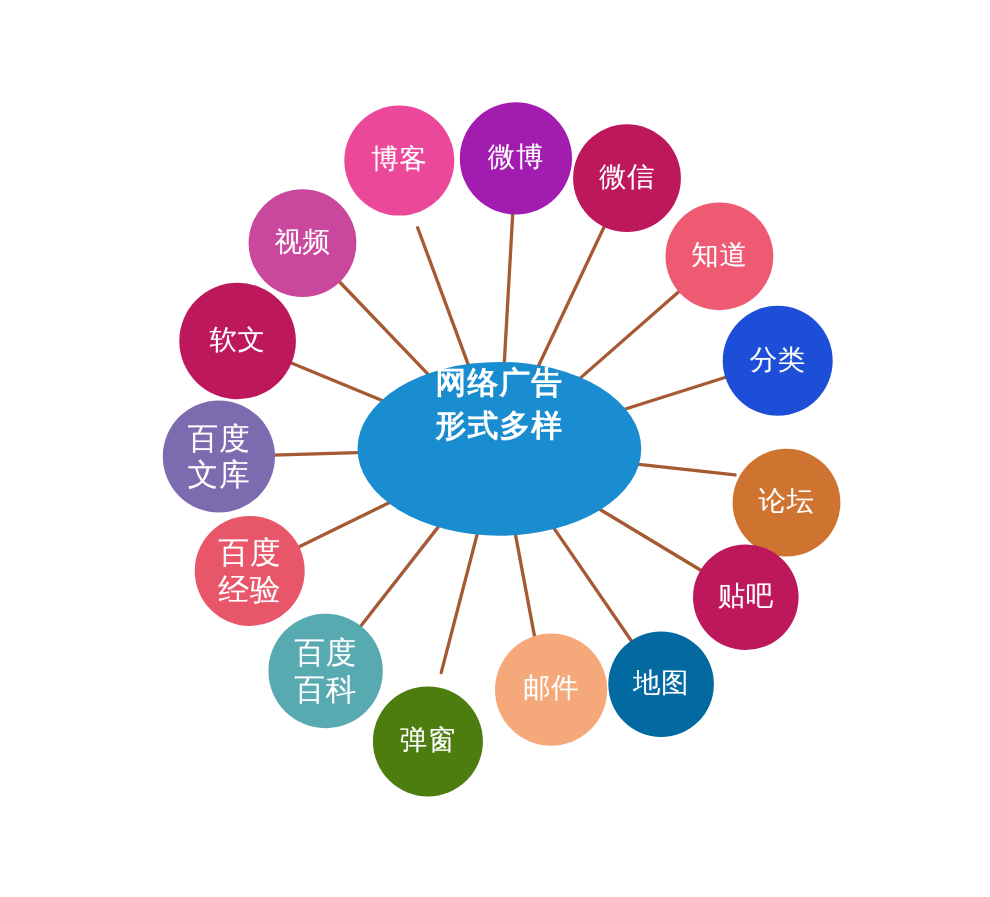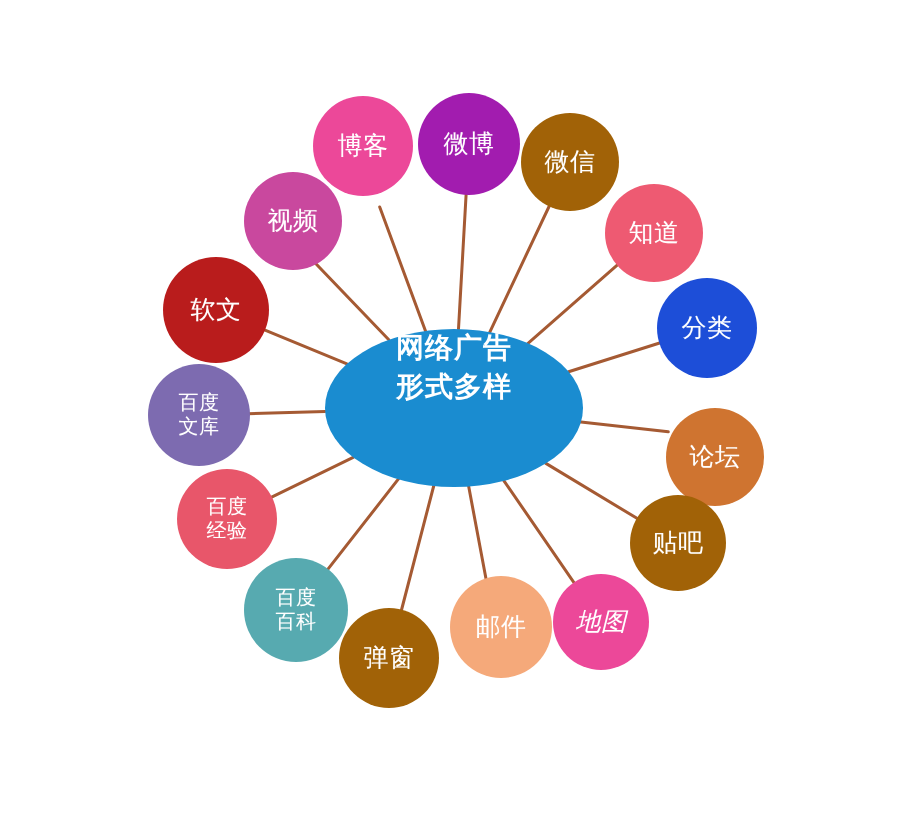--- a/index.html
+++ b/index.html
@@ -39,21 +39,21 @@
   }
   .node-label {
     color: #ffffff;
     font-weight: 400;
     line-height: 1.18;
     letter-spacing: 0.5px;
     white-space: pre-line;
     text-shadow: 0 0 1px rgba(255,255,255,0.25);
   }
   .node-1line .node-label { font-size: 25px; }
-  .node-2line .node-label { font-size: 20px; }
+  .node-2line .node-label { font-size: 28px; }
 
   #center-node {
     position: absolute;
     left: 325px;
     top: 329px;
     width: 259px;
     height: 159px;
     border-radius: 50%;
     background: #1a8cd0;
     display: flex;
@@ -91,60 +91,60 @@
       <line x1="325.1" y1="411.5" x2="248.0" y2="413.7" stroke="#a55a33" stroke-width="3" stroke-linecap="round"></line>
       <line x1="346.9" y1="363.9" x2="263.2" y2="329.4" stroke="#a55a33" stroke-width="3" stroke-linecap="round"></line>
       <line x1="388.8" y1="339.8" x2="307.5" y2="255.0" stroke="#a55a33" stroke-width="3" stroke-linecap="round"></line>
       <line x1="425.5" y1="331.0" x2="379.7" y2="207.0" stroke="#a55a33" stroke-width="3" stroke-linecap="round"></line>
     </svg>
 
   <div id="nodes-layer">
       <div class="node node-1line" style="left: 418px; top: 93px; width: 102px; height: 102px; background: #a21caf;">
         <div class="node-label">微博</div>
       </div>
-      <div class="node node-1line" style="left: 521px; top: 113px; width: 98px; height: 98px; background: #a16207;">
+      <div class="node node-1line" style="left: 521px; top: 113px; width: 98px; height: 98px; background: #be185d;">
         <div class="node-label">微信</div>
       </div>
       <div class="node node-1line" style="left: 605px; top: 184px; width: 98px; height: 98px; background: rgb(238, 90, 114); text-align: center;">
         <div class="node-label">知道</div>
       </div>
       <div class="node node-1line" style="left: 657px; top: 278px; width: 100px; height: 100px; background: #1d4ed8;">
         <div class="node-label">分类</div>
       </div>
       <div class="node node-1line" style="left: 666px; top: 408px; width: 98px; height: 98px; background: rgb(207, 116, 48);">
         <div class="node-label">论坛</div>
       </div>
-      <div class="node node-1line" style="left: 630px; top: 495px; width: 96px; height: 96px; background: #a16207;">
+      <div class="node node-1line" style="left: 630px; top: 495px; width: 96px; height: 96px; background: #be185d;">
         <div class="node-label">贴吧</div>
       </div>
-      <div class="node node-1line" style="left: 553px; top: 574px; width: 96px; height: 96px; background: #ec4899; font-style: italic;">
+      <div class="node node-1line" style="left: 553px; top: 574px; width: 96px; height: 96px; background: #0369a1;">
         <div class="node-label">地图</div>
       </div>
       <div class="node node-1line" style="left: 450px; top: 576px; width: 102px; height: 102px; background: rgb(245, 169, 122);">
         <div class="node-label">邮件</div>
       </div>
-      <div class="node node-1line" style="left: 339px; top: 608px; width: 100px; height: 100px; background: #a16207;">
+      <div class="node node-1line" style="left: 339px; top: 624px; width: 100px; height: 100px; background: #4d7c0f;">
         <div class="node-label">弹窗</div>
       </div>
       <div class="node node-2line" style="left: 244px; top: 558px; width: 104px; height: 104px; background: rgb(87, 170, 176);">
         <div class="node-label">百度
 百科</div>
       </div>
       <div class="node node-2line" style="left: 177px; top: 469px; width: 100px; height: 100px; background: rgb(232, 86, 106);">
         <div class="node-label">百度
 经验</div>
       </div>
       <div class="node node-2line" style="left: 148px; top: 364px; width: 102px; height: 102px; background: rgb(125, 107, 176);">
         <div class="node-label">百度
 文库</div>
       </div>
-      <div class="node node-1line" style="left: 163px; top: 257px; width: 106px; height: 106px; background: #b91c1c; font-family: Liberation Serif, serif;">
+      <div class="node node-1line" style="left: 163px; top: 257px; width: 106px; height: 106px; background: #be185d; font-family: Liberation Serif, serif;">
         <div class="node-label">软文</div>
       </div>
-      <div class="node node-1line" style="left: 244px; top: 172px; width: 98px; height: 98px; background: rgb(201, 72, 158);">
+      <div class="node node-1line" style="left: 226px; top: 172px; width: 98px; height: 98px; background: rgb(201, 72, 158);">
         <div class="node-label">视频</div>
       </div>
       <div class="node node-1line" style="left: 313px; top: 96px; width: 100px; height: 100px; background: #ec4899;">
         <div class="node-label">博客</div>
       </div>
     </div>
 
   <div id="center-node" style="left: 325px; top: 329px; width: 258px; height: 158px; background: rgb(26, 140, 208);">
     <div id="center-label" style="color: rgb(255, 255, 255);">网络广告
 形式多样</div>

